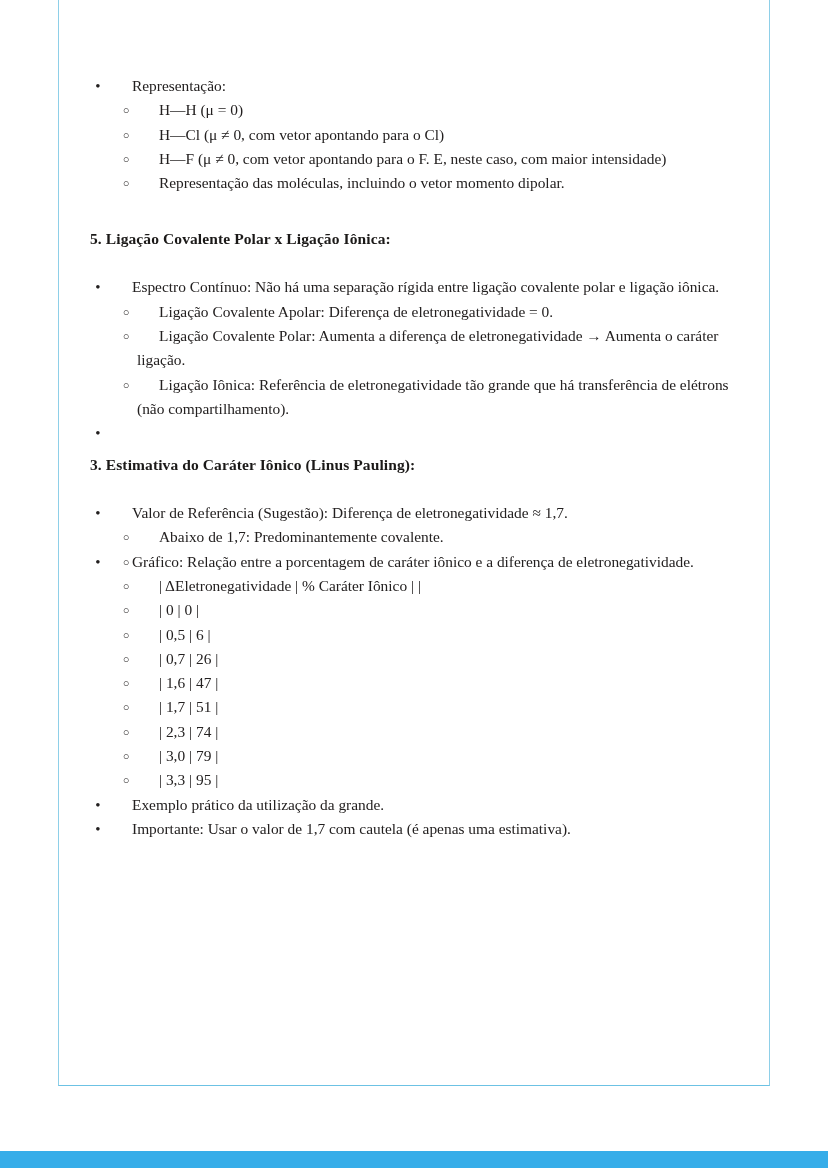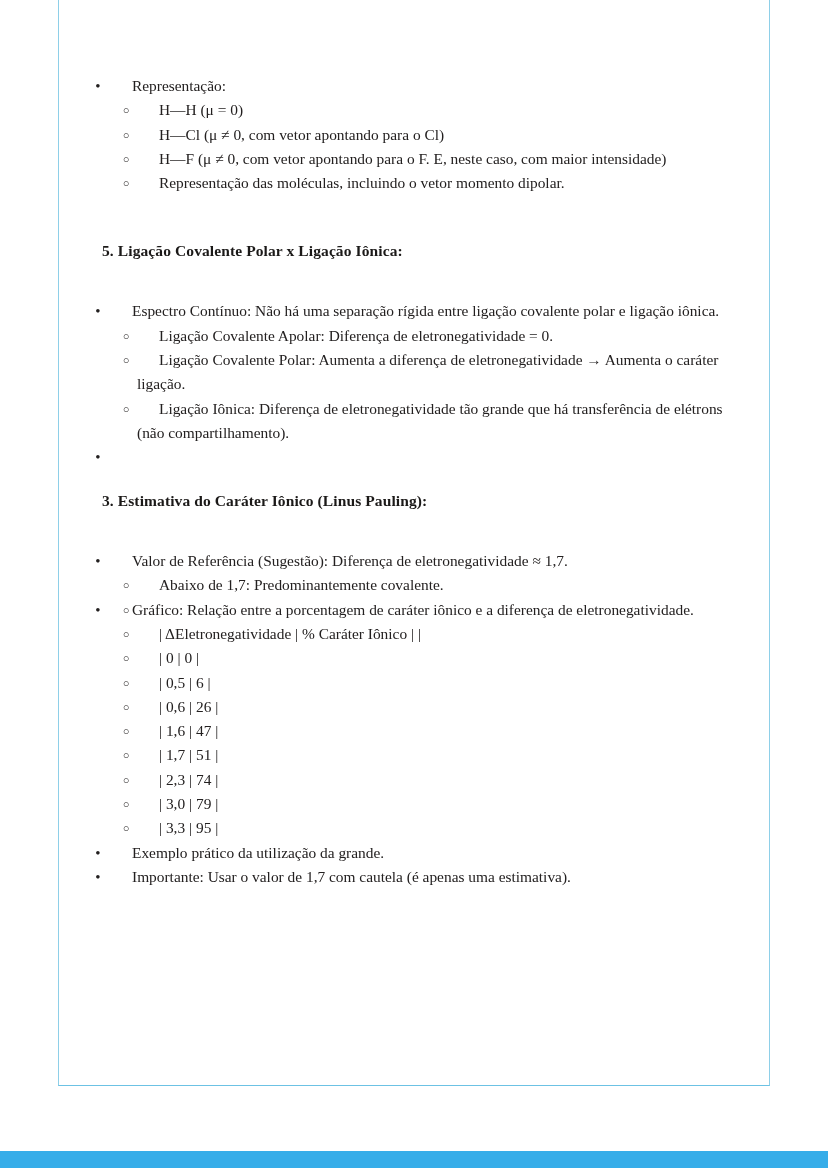--- a/index.html
+++ b/index.html
@@ -54,21 +54,21 @@
     position: absolute;
     left: 86px;
     top: 74px;
     width: 660px;
     color: #221f1e;
   }
 
   h3.sect {
     font-size: 15.5px;
     font-weight: bold;
-    margin: 16px;
+    margin: 4px;
     padding: 0;
     line-height: 1.35;
     letter-spacing: 0.1px;
     color: #1b1918;
   }
   .sect-gap-a { height: 30px; }
   .sect-gap-b { height: 21px; }
   .sect-gap-c { height: 30px; }
   .sect-gap-d { height: 21px; }
 
@@ -169,21 +169,21 @@
       <li class="b2">
         <span class="bullet2">○</span>
         <span class="row-text">Ligação Covalente Apolar: Diferença de eletronegatividade = 0.</span>
       </li>
       <li class="b2">
         <span class="bullet2">○</span>
         <span class="row-text">Ligação Covalente Polar: Aumenta a diferença de eletronegatividade → Aumenta o caráter ligação.</span>
       </li>
       <li class="b2">
         <span class="bullet2">○</span>
-        <span class="row-text">Ligação Iônica: Diferença de eletronegatividade tão grande que há transferência de elétrons (não compartilhamento).</span>
+        <span class="row-text">Ligação Iônica: Referência de eletronegatividade tão grande que há transferência de elétrons (não compartilhamento).</span>
       </li>
     </ul>
     <ul class="lvl1">
       <li class="b1">
         <span class="bullet1">•</span>
       </li>
     </ul>
 
     <div class="sect-gap-c"></div>
     <h3 class="sect">3. Estimativa do Caráter Iônico (Linus Pauling):</h3>
@@ -218,21 +218,21 @@
       <li class="b2">
         <span class="bullet2">○</span>
         <span class="row-text">| 0 | 0 |</span>
       </li>
       <li class="b2">
         <span class="bullet2">○</span>
         <span class="row-text">| 0,5 | 6 |</span>
       </li>
       <li class="b2">
         <span class="bullet2">○</span>
-        <span class="row-text">| 0,6 | 26 |</span>
+        <span class="row-text">| 0,7 | 26 |</span>
       </li>
       <li class="b2">
         <span class="bullet2">○</span>
         <span class="row-text">| 1,6 | 47 |</span>
       </li>
       <li class="b2">
         <span class="bullet2">○</span>
         <span class="row-text">| 1,7 | 51 |</span>
       </li>
       <li class="b2">

